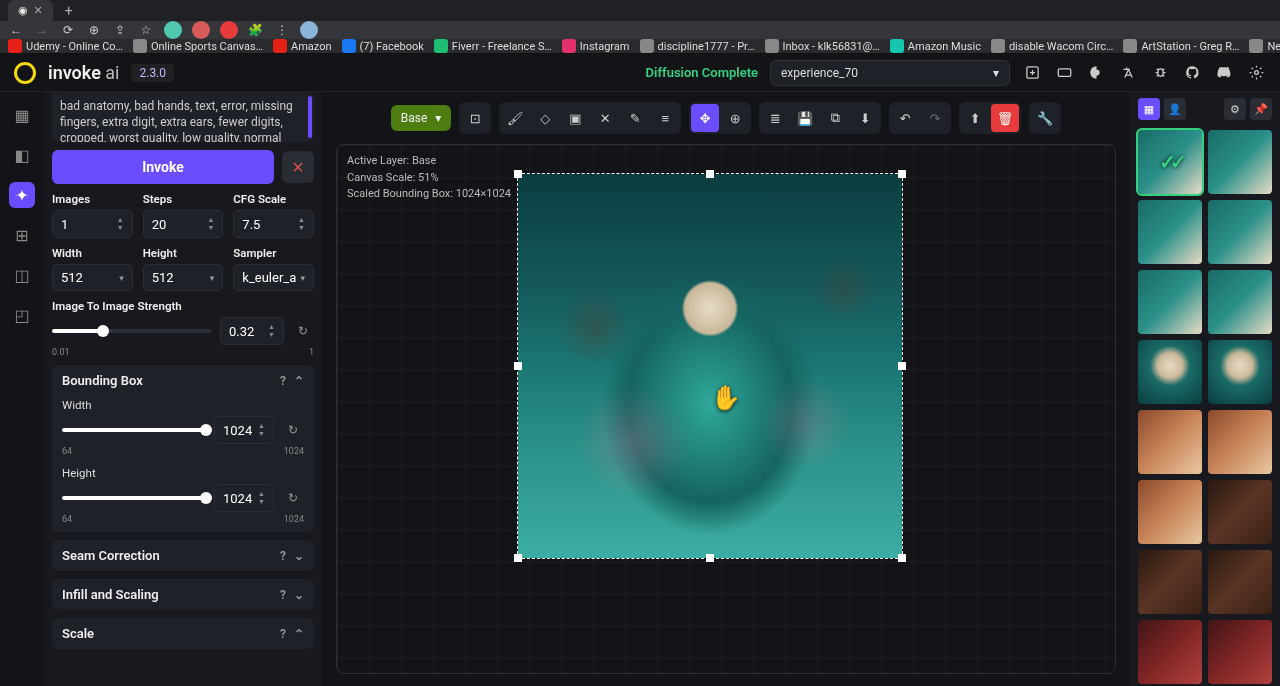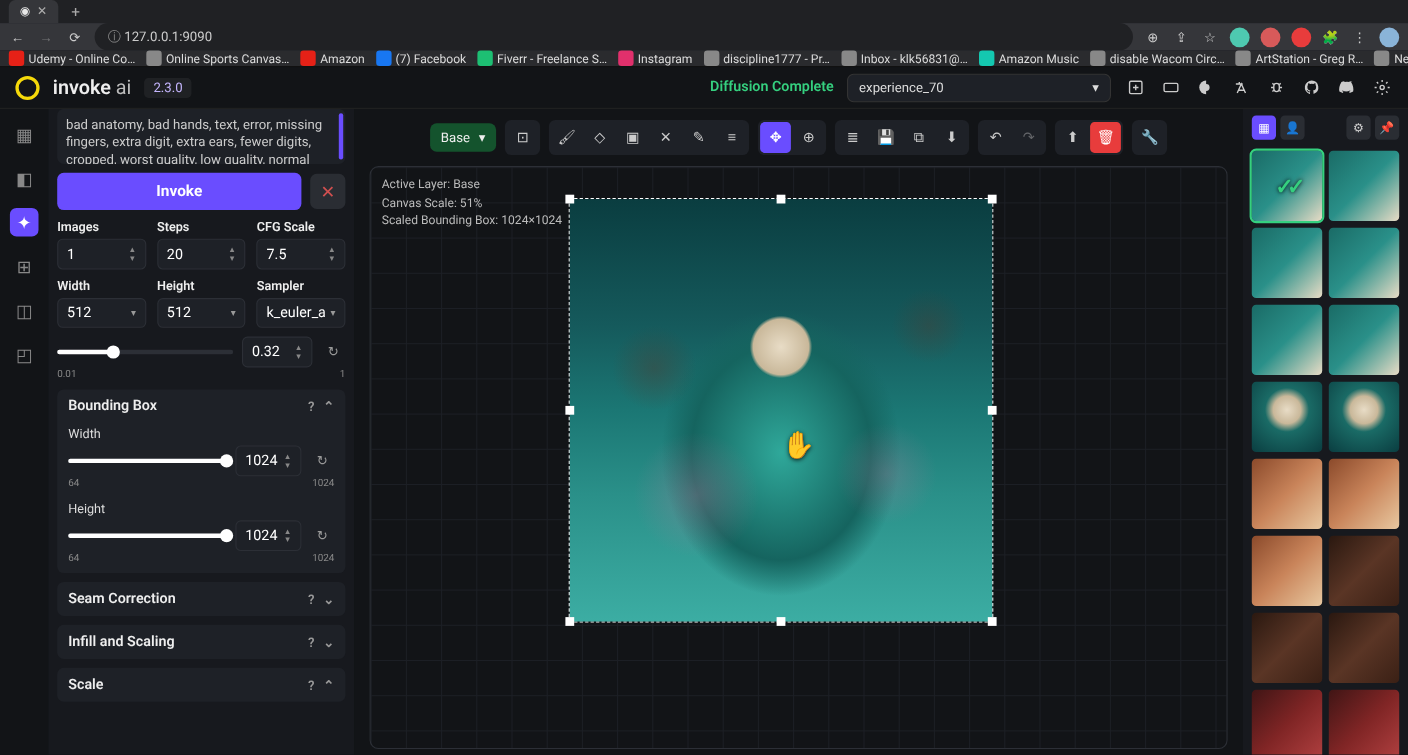--- a/index.html
+++ b/index.html
@@ -71,21 +71,21 @@
 .bb-row .slider-track { flex: 1; }
 .bb-value { width: 60px; }
 
 
 .canvas-area { flex: 1; background: #121417; display: flex; flex-direction: column; position: relative; }
 .toolbar { display: flex; align-items: center; justify-content: center; gap: 8px; padding: 10px 0; }
 .tb-group { display: flex; gap: 2px; background: #1e2127; border-radius: 6px; padding: 2px; }
 .tb-btn { width: 28px; height: 28px; display: flex; align-items: center; justify-content: center; border-radius: 4px; color: #ccc; font-size: 13px; }
 .tb-btn.purple { background: #6a4dff; color: #fff; }
 .tb-btn.red { background: #e83c3c; color: #fff; }
-.layer-dd { background: #14532d; border-radius: 6px; padding: 6px 10px; font-size: 12px; color: #eee; display:flex; align-items:center; gap:8px; }
+.layer-dd { background: #4d7c0f; border-radius: 6px; padding: 6px 10px; font-size: 12px; color: #eee; display:flex; align-items:center; gap:8px; }
 
 .canvas-viewport { flex: 1; margin: 0 14px 14px 14px; border: 1px solid #2c2f36; border-radius: 8px; position: relative; background-image: linear-gradient(#1c1f25 1px, transparent 1px), linear-gradient(90deg, #1c1f25 1px, transparent 1px); background-size: 32px 32px; background-color: #121417; overflow: hidden; }
 .canvas-info { position: absolute; top: 8px; left: 10px; font-size: 11px; color: #bbb; line-height: 1.5; }
 .bbox { position: absolute; left: 180px; top: 28px; width: 386px; height: 386px; border: 1px dashed #fff; }
 .genimg { width: 100%; height: 100%; background: radial-gradient(circle at 50% 35%, #e8dcc6 0%, #c9b89a 8%, transparent 9%), radial-gradient(ellipse at 50% 60%, #2fa89a 0%, #15645f 30%, transparent 40%), linear-gradient(180deg, #0a3d40 0%, #155a5c 30%, #1b7774 50%, #2a9089 70%, #3cada3 100%); position:relative; }
 .genimg::before { content:''; position:absolute; inset:0; background: radial-gradient(circle at 30% 70%, rgba(200,120,160,.3) 0%, transparent 15%), radial-gradient(circle at 75% 65%, rgba(200,120,160,.25) 0%, transparent 12%), radial-gradient(circle at 20% 40%, rgba(80,60,50,.4) 0%, transparent 10%), radial-gradient(circle at 85% 30%, rgba(80,60,50,.35) 0%, transparent 8%); }
 .handle { position: absolute; width: 8px; height: 8px; background: #fff; }
 .h-tl{top:-4px;left:-4px}.h-tm{top:-4px;left:50%;margin-left:-4px}.h-tr{top:-4px;right:-4px}
 .h-ml{top:50%;left:-4px;margin-top:-4px}.h-mr{top:50%;right:-4px;margin-top:-4px}
 .h-bl{bottom:-4px;left:-4px}.h-bm{bottom:-4px;left:50%;margin-left:-4px}.h-br{bottom:-4px;right:-4px}
@@ -117,21 +117,20 @@
     <div class="tab">
       <span>◉</span>
       <span class="close">✕</span>
     </div>
     <div class="newtab">+</div>
   </div>
   <div class="addrbar">
     <span class="navbtn">←</span>
     <span class="navbtn" style="opacity:.4">→</span>
     <span class="navbtn">⟳</span>
-    <div class="url"><span style="color:#888">ⓘ </span><span>127.0.0.1:9090</span></div>
     <span class="navbtn">⊕</span>
     <span class="navbtn">⇪</span>
     <span class="navbtn">☆</span>
     <span class="ricon" style="background:#4ec9b0"></span>
     <span class="ricon" style="background:#d85a5a"></span>
     <span class="ricon" style="background:#e83c3c"></span>
     <span class="navbtn">🧩</span>
     <span class="navbtn">⋮</span>
     <span class="ricon" style="background:#8ab4d8"></span>
   </div>
@@ -305,20 +304,21 @@
           <div class="param">
             <div class="plabel">Sampler</div>
             <div class="pinput">
                 <span>k_euler_a</span>
                 <span class="chev">▾</span>
               </div>
           </div>
         </div>
 
         <div>
+          <div class="plabel">Image To Image Strength</div>
           <div class="slider-row">
             <div class="slider-track">
               <div class="slider-fill" style="width:32%"></div>
               <div class="slider-thumb" style="left:32%"></div>
             </div>
             <div class="pinput" style="width:64px">
                 <span>0.32</span>
                 <span class="stepper">▲<br>▼</span>
               </div>
             <div class="reset-icon">↻</div>

